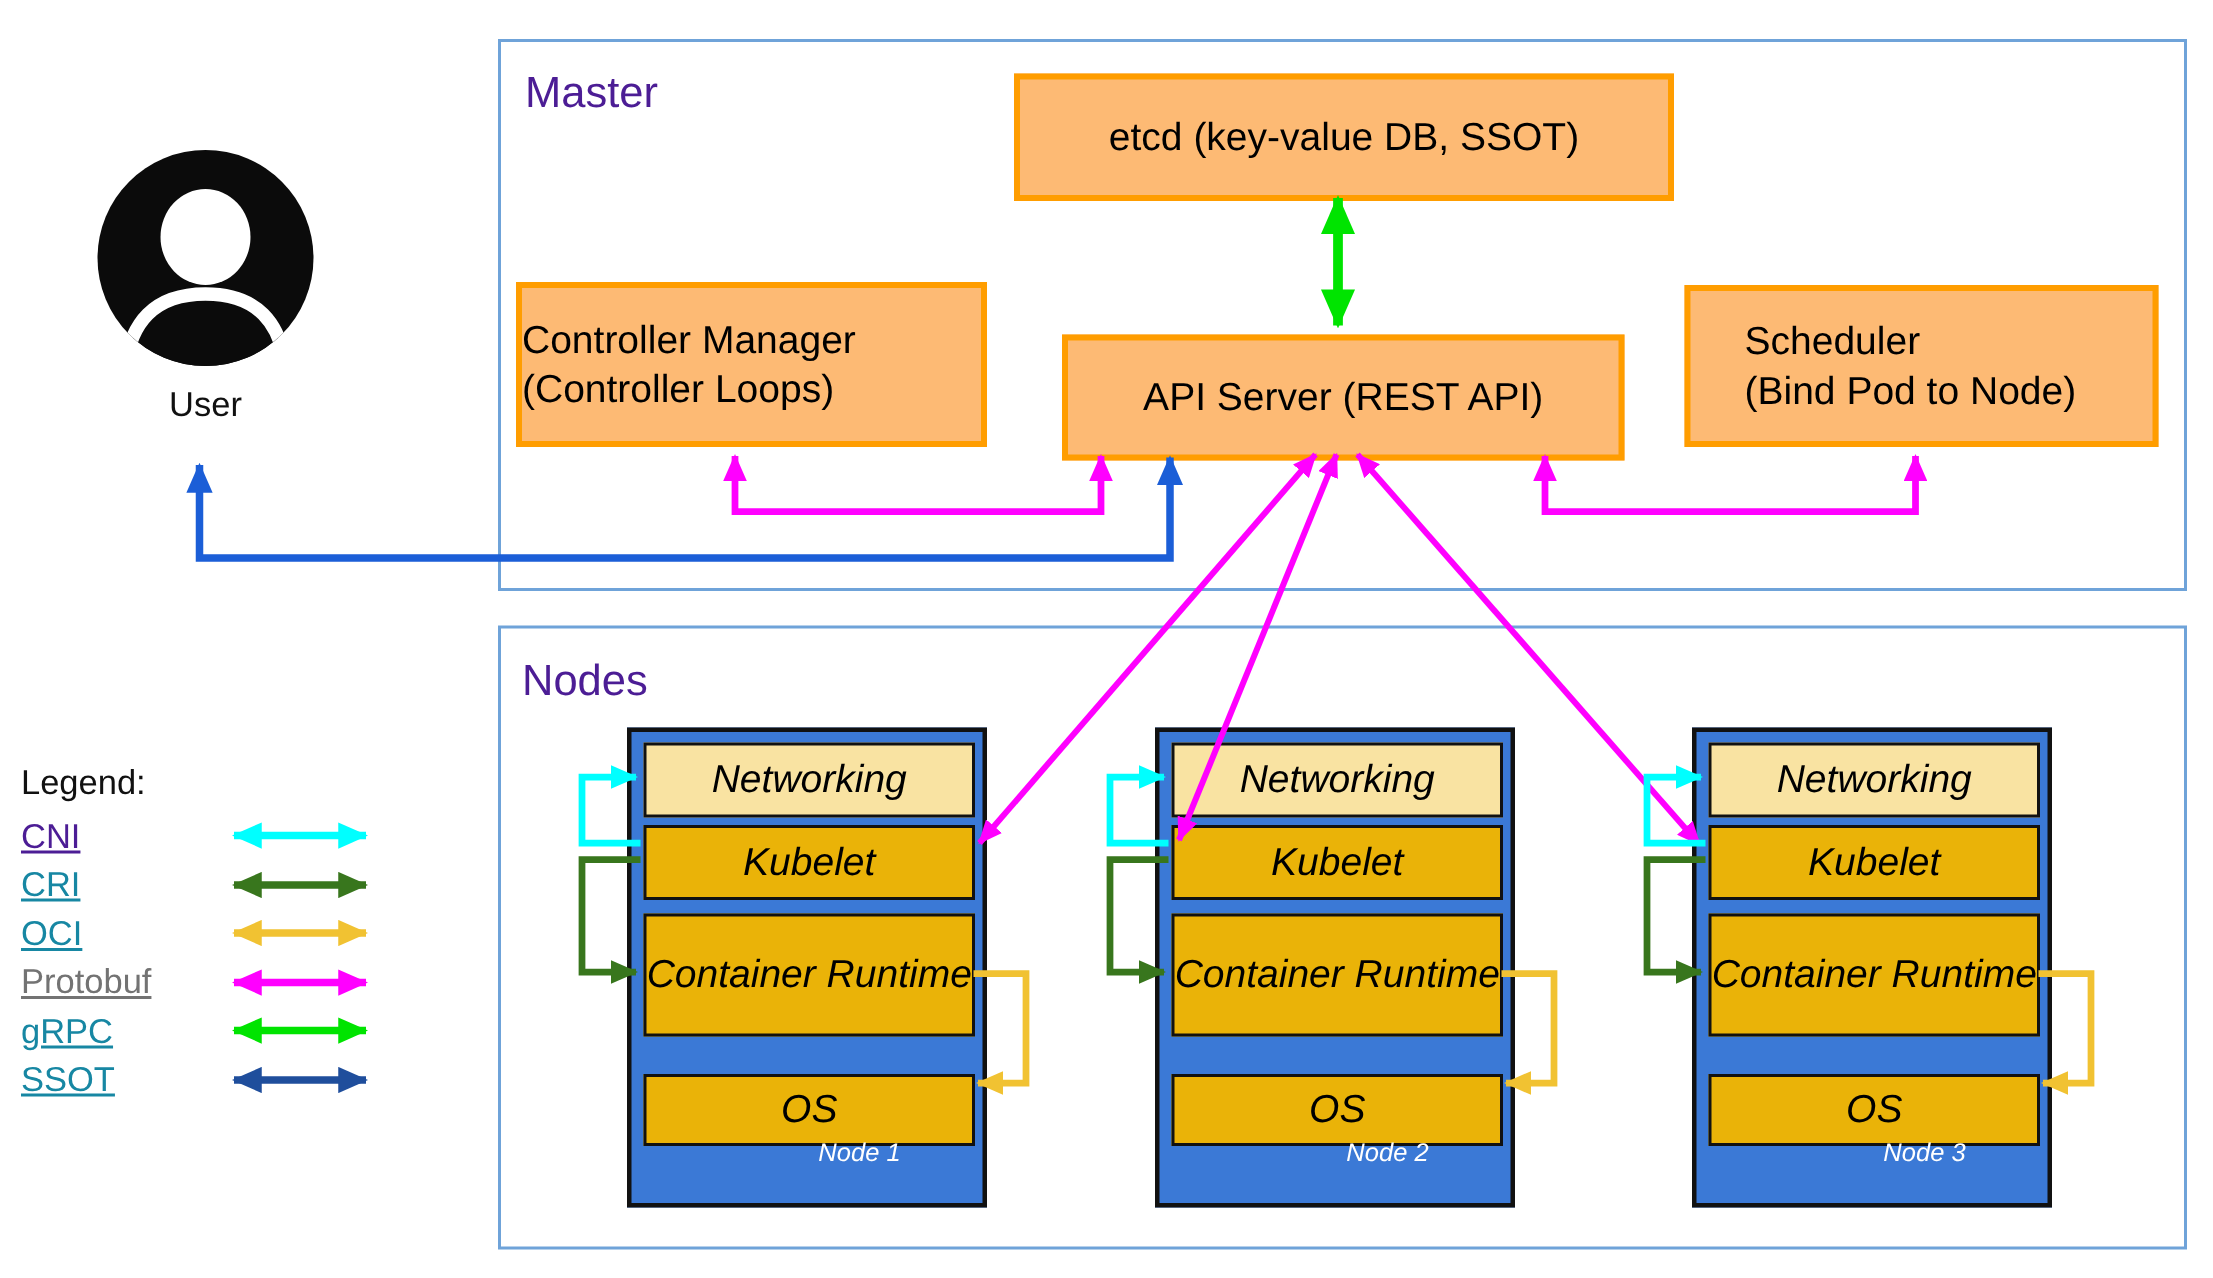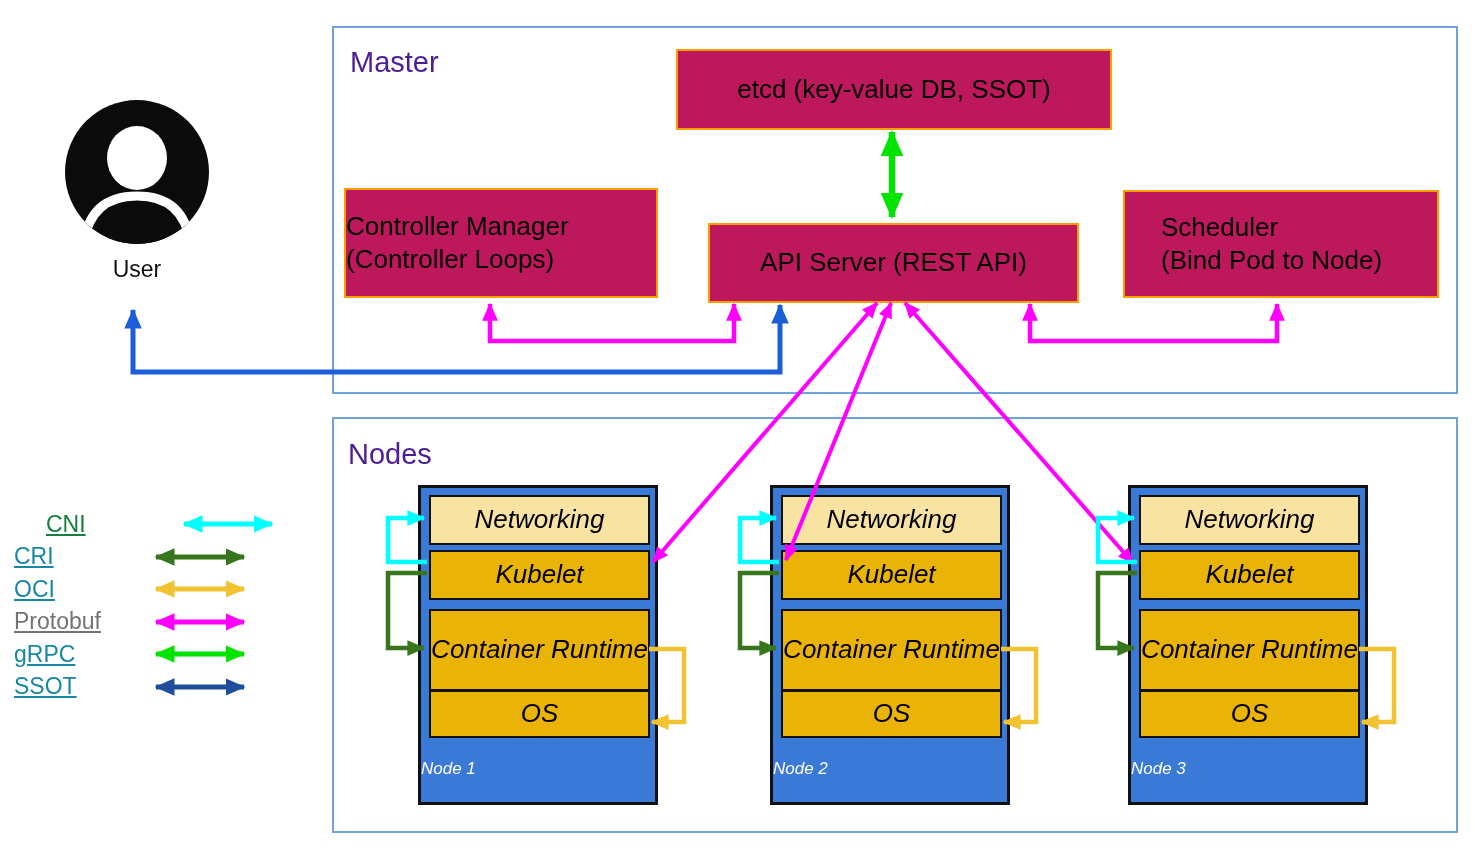--- a/index.html
+++ b/index.html
@@ -2,31 +2,31 @@
 <html><head>
 <meta charset="utf-8">
 <style>
   html,body{margin:0;padding:0;background:#fff;}
   .canvas{
     position:relative;width:1475px;height:852px;background:#fff;overflow:hidden;
     font-family:"Liberation Sans", sans-serif;color:#000;
   }
   .frame{position:absolute;border:2px solid #6fa3d9;background:transparent;}
   .frame-title{position:absolute;font-size:29px;color:#4c1d95;}
-  .obox{position:absolute;border:2px solid #0c4a6e;background:#be185d;display:flex;flex-direction:column;justify-content:center;font-size:26px;line-height:1.28;}
+  .obox{position:absolute;border:4px solid #0c4a6e;background:#fdba74;display:flex;flex-direction:column;justify-content:center;font-size:26px;line-height:1.28;}
   .obox.center{align-items:center;text-align:center;}
   .obox.left{}
   .node{position:absolute;top:485px;width:240px;height:320px;border:3px solid #111;box-sizing:border-box;font-style:italic;}
   .layer{position:absolute;left:8px;width:221px;border:2px solid #111;background:#eab308;box-sizing:border-box;
          display:flex;align-items:center;justify-content:center;text-align:center;font-size:26px;line-height:1.15;}
   .layer.networking{top:7px;height:50px;}
   .layer.kubelet{top:62px;height:50px;}
   .layer.runtime{top:121px;height:82px;}
-  .layer.os{top:202px;height:48px;}
-  .node-label{position:absolute;left:0;top:271px;width:100%;font-size:17px;color:#fff;}
+  .layer.os{top:228px;height:48px;}
+  .node-label{position:absolute;left:0;top:271px;width:100%;text-align:center;font-size:17px;color:#fff;padding-left:35px;}
   .user-wrap{position:absolute;left:63px;top:98px;width:148px;text-align:center;}
   .user-label{position:absolute;left:63px;top:256px;width:148px;text-align:center;font-size:23px;color:#111;}
   .legend{position:absolute;left:14px;top:508px;width:270px;}
   .legend-title{font-size:23px;color:#111;margin-bottom:6px;}
   .legend-row{display:flex;align-items:center;height:32.5px;}
   .legend-link{width:126px;font-size:23px;text-decoration:underline;cursor:pointer;}
   .overlay{position:absolute;left:0;top:0;z-index:10;pointer-events:none;}
 </style>
 </head>
 <body>
@@ -89,23 +89,24 @@
 
   <div class="node" style="left: 1128px; background: rgb(59, 121, 214);">
     <div class="layer networking" style="background: rgb(249, 227, 162);">Networking</div>
     <div class="layer kubelet">Kubelet</div>
     <div class="layer runtime">Container Runtime</div>
     <div class="layer os">OS</div>
     <div class="node-label">Node 3</div>
   </div>
 
   <div class="legend">
+    <div class="legend-title">Legend:</div>
 
     <div class="legend-row">
-      <span class="legend-link" style="color: #15803d; margin-left: 32px;">CNI</span>
+      <span class="legend-link" style="color: #4c1d95;">CNI</span>
       <svg width="120" height="26">
         <line x1="16" y1="13" x2="104" y2="13" stroke-width="5" marker-start="url(#ah-cni)" marker-end="url(#ah-cni)" stroke="#00ffff"></line>
       </svg>
     </div>
     <div class="legend-row">
       <span class="legend-link" style="color: rgb(23, 135, 163);">CRI</span>
       <svg width="120" height="26">
         <line x1="16" y1="13" x2="104" y2="13" stroke-width="5" marker-start="url(#ah-cri)" marker-end="url(#ah-cri)" stroke="#38761d"></line>
       </svg>
     </div>

